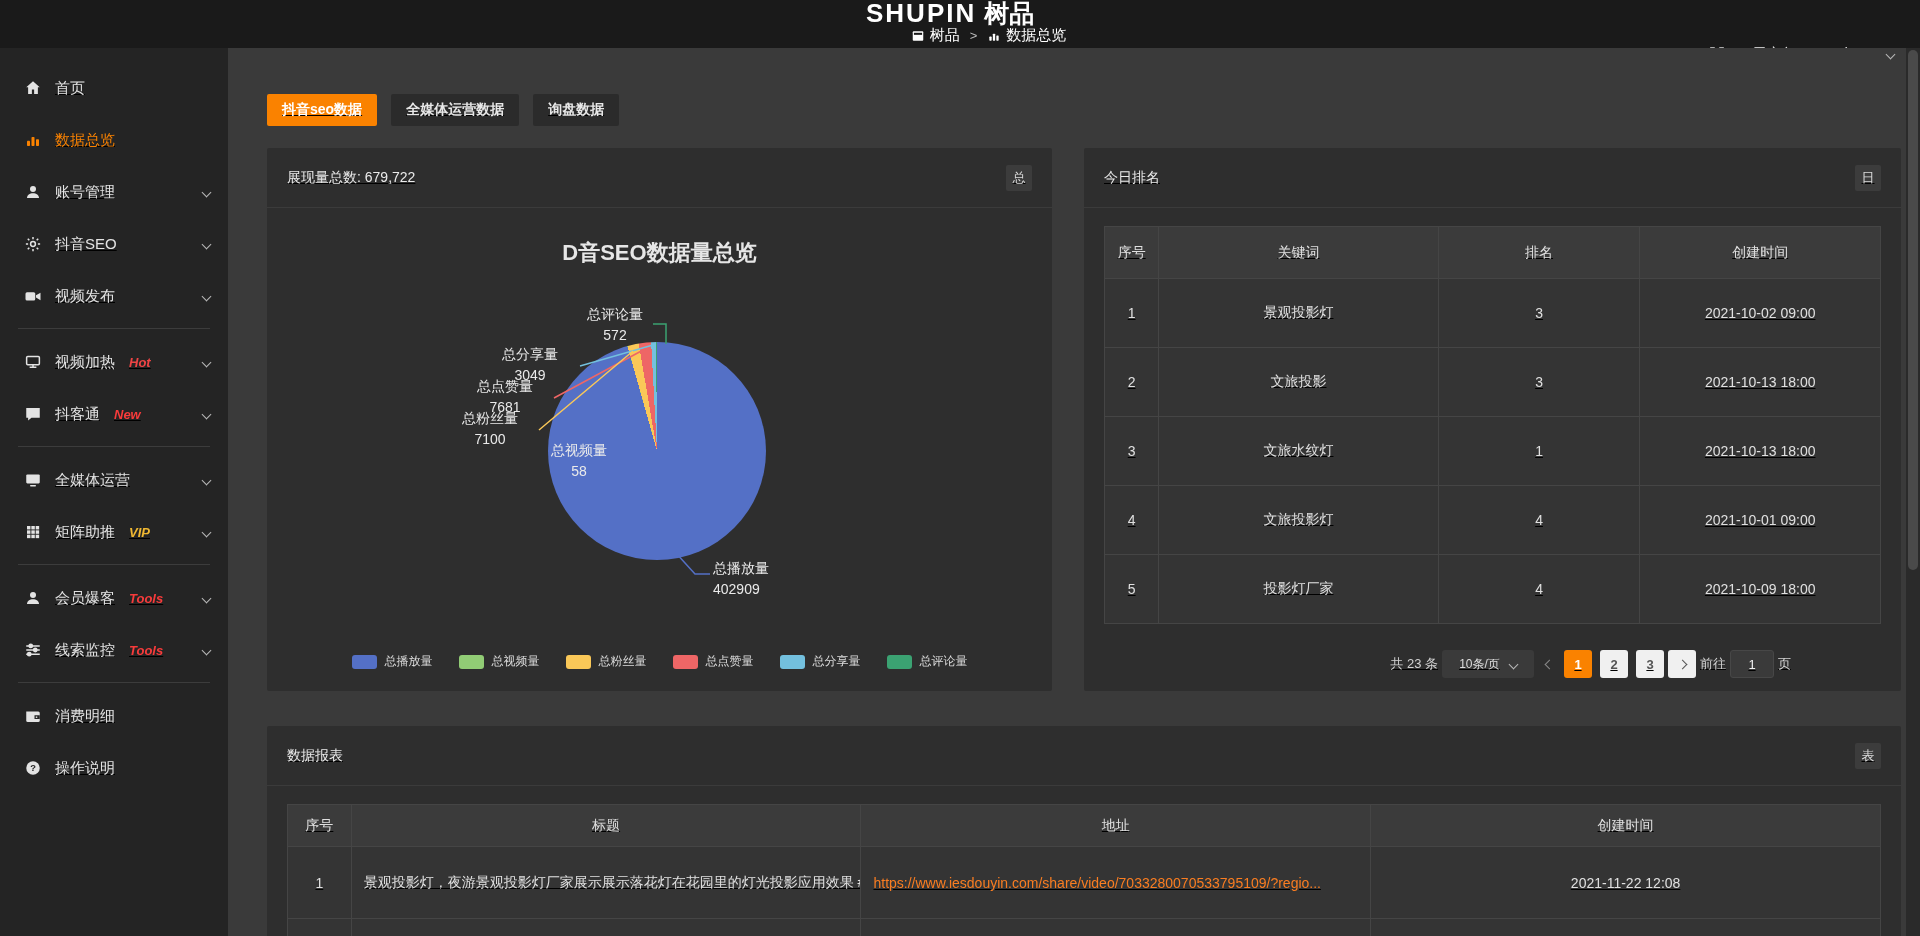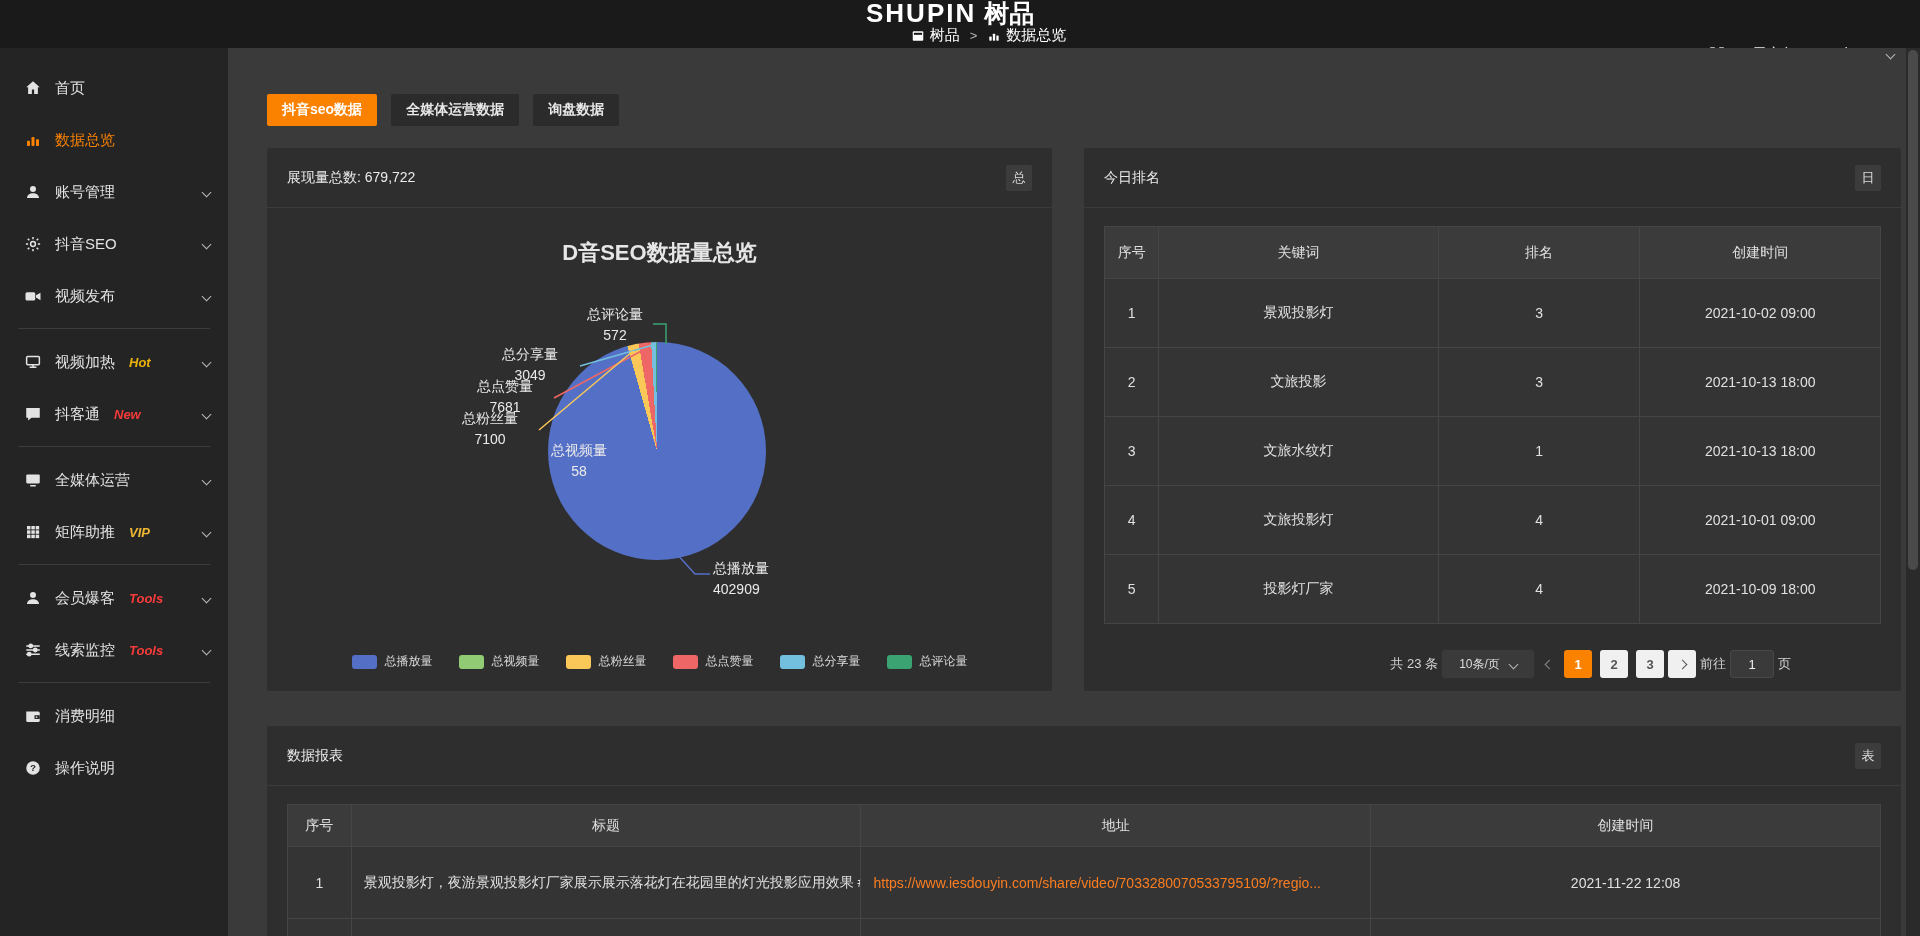--- a/index.html
+++ b/index.html
@@ -18,21 +18,21 @@
   .crumb { display:flex; align-items:center; gap:5px; cursor:pointer; }
   .crumb svg { width:14px; height:14px; }
   .crumb-sep { color:#bbb; font-size:13px; margin:0 2px; }
   .topbar-right { margin-left:auto; display:flex; align-items:center; gap:26px; padding-right:26px; }
   .fs-btn { width:18px; height:18px; cursor:pointer; color:#ddd; }
   .user-box { display:flex; align-items:center; gap:8px; font-size:14px; color:#eee; cursor:pointer; }
   .chev { width:7px; height:7px; border-right:1.6px solid #b9b9b9; border-bottom:1.6px solid #b9b9b9;
     transform:rotate(45deg); display:inline-block; }
 
   
-  .app { display:flex; height:888px; }
+  .app { display:flex; height:888px;text-decoration:underline; }
   .sidebar { width:228px; background:#242424; padding-top:14px; flex:none; }
   .side-item { height:52px; display:flex; align-items:center; padding:0 18px 0 24px;
     color:#e3e3e3; font-size:15px; cursor:pointer; position:relative; }
   .side-item svg { width:18px; height:18px; flex:none; margin-right:13px; }
   .side-badge { margin-left:14px; font-style:italic; font-weight:700; font-size:13px; }
   .side-badge:empty { display:none; }
   .side-chev { margin-left:auto; display:none; }
   .side-chev[data-show="true"] { display:inline-block; }
   .side-item[data-active="true"] { color:#fa8200; }
   .side-item[data-divider="true"] { margin-bottom:14px; }
@@ -281,21 +281,21 @@
         <span>视频发布</span>
 
         <span class="chev side-chev" data-show="true"></span>
       </div>
 
       <div class="side-item">
         <svg>
           <use href="#i-heat"></use>
         </svg>
         <span>视频加热</span>
-        <span class="side-badge" style="color: #eab308;">Hot</span>
+        <span class="side-badge" style="color: #ef4444;">Hot</span>
         <span class="chev side-chev" data-show="true"></span>
       </div>
 
       <div class="side-item" data-divider="true">
         <svg>
           <use href="#i-chat"></use>
         </svg>
         <span>抖客通</span>
         <span class="side-badge" style="color: rgb(247, 59, 59);">New</span>
         <span class="chev side-chev" data-show="true"></span>

